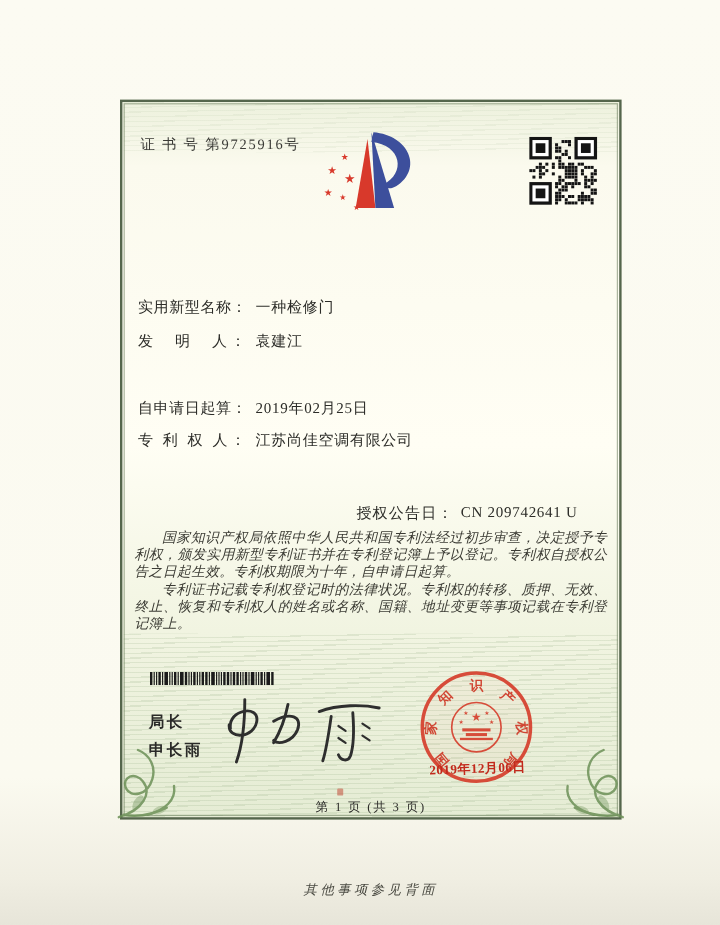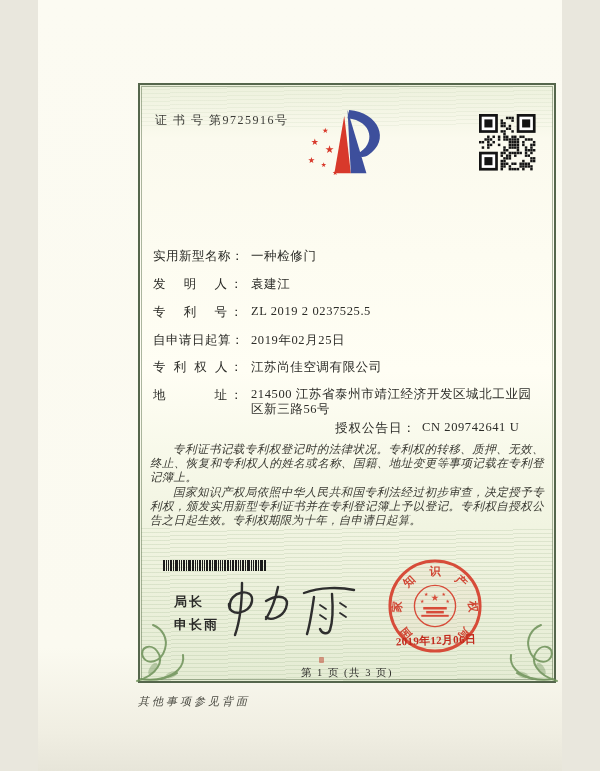--- a/index.html
+++ b/index.html
@@ -1,18 +1,18 @@
 <!DOCTYPE html>
 <html><head>
 <meta charset="utf-8">
 <style>
   *{margin:0;padding:0;box-sizing:border-box}
   html,body{background:#e9e7dd}
   body{font-family:"Liberation Serif","DejaVu Serif",serif}
-  .page{position:relative;width:524px;height:771px;margin:0 auto;overflow:hidden;
+  .page{position:relative;width:600px;height:771px;margin:0 auto;overflow:hidden;
     background:linear-gradient(180deg,#fcfbf2 0%,#fbfaf0 84%,#f0eee2 95%,#e7e5d9 100%)}
   .frame{position:absolute;left:100px;top:83px;width:418px;height:600px;
     border:2px solid #55664c;
     background:linear-gradient(180deg,#edf1dd 0%,#fbfaee 9%,#fffef4 48%,#f1f4e1 74%,#e5ecd4 100%)}
   .frame::after{content:"";position:absolute;inset:1px;border:1px solid rgba(90,110,75,.5);pointer-events:none}
   .texture{position:absolute;pointer-events:none;
     background:repeating-linear-gradient(179deg,rgba(104,140,88,.14) 0 1px,rgba(104,140,88,0) 1px 4px)}
   .texture.bottom{left:103px;top:528px;width:412px;height:153px}
   .texture.top{left:103px;top:85px;width:412px;height:42px;opacity:.5}
   .cert-no{position:absolute;left:117px;top:112px;font-size:12px;letter-spacing:1.5px;color:#3a3a36}
@@ -25,32 +25,32 @@
   .row .val{display:inline-block;margin-left:8px;vertical-align:top;letter-spacing:.6px}
   .row.wrap{white-space:normal}
   .row.wrap .val{width:292px;line-height:15px}
   .grant .lab2{letter-spacing:1px}
   .grant .val{margin-left:6px}
   .body-text{position:absolute;left:112px;top:442px;width:394px;font-size:11.5px;line-height:14.2px;
     text-align:justify;font-style:italic;color:#3b3b34;letter-spacing:.3px}
   .body-text p{text-indent:2em}
   .barcode{position:absolute;left:125px;top:560px;width:121px;height:11px;overflow:hidden;white-space:nowrap;font-size:0}
   .barcode i{display:inline-block;height:100%;background:#1b1b1b;margin-right:1px}
-  .signer-title,.signer-name{position:absolute;left:136px;font-family:"Liberation Sans","DejaVu Sans",sans-serif;
+  .signer-title,.signer-name{position:absolute;left:124px;font-family:"Liberation Sans","DejaVu Sans",sans-serif;
     font-weight:600;font-size:13px;color:#2a2a28;letter-spacing:2px}
   .signer-title{top:593px}
   .signer-name{top:616px}
   .signature{position:absolute;left:178px;top:577px;width:150px;height:62px}
   .seal{position:absolute;left:348px;top:557px;width:98px;height:98px;opacity:.93}
   .seal-date{position:absolute;left:350px;top:633px;width:96px;text-align:center;color:#c2291c;
     font-size:11px;font-weight:bold;letter-spacing:.3px;transform:rotate(-2deg);white-space:nowrap}
   .footer-mark{position:absolute;left:281px;top:657px;width:5px;height:6px;background:rgba(190,60,40,.5);border-radius:1px}
   .page-info{position:absolute;left:100px;top:666px;width:418px;text-align:center;font-size:10.5px;
     color:#2d2d2a;letter-spacing:1.5px}
-  .back-note{position:absolute;left:100px;top:694px;width:418px;text-align:left;font-size:11px;
+  .back-note{position:absolute;left:100px;top:734px;width:418px;text-align:center;font-size:11px;
     font-style:italic;color:#4a4a42;letter-spacing:3px}
   .ornament{position:absolute;top:595px;width:72px;height:88px}
   .ornament.left{left:93px}
   .ornament.right{left:453px;transform:scaleX(-1)}
 </style>
 </head>
 <body>
 
 <div class="page">
 
@@ -207,40 +207,34 @@
       <rect x="5.2" y="41.6" width="7.8" height="7.8" fill="#141414"></rect>
     </svg>
 
 
   <div class="row" style="top:248px">
     <span class="lab">实用新型名称：</span><span class="val">一种检修门</span>
   </div>
   <div class="row" style="top:276px">
     <span class="lab">发　明　人：</span><span class="val">袁建江</span>
   </div>
-  <div class="row" style="top:304px">
-    <span class="lab">专　利　号：</span><span class="val">ZL 2019 2 0237525.5</span>
-  </div>
   <div class="row" style="top:332px">
     <span class="lab">自申请日起算：</span><span class="val">2019年02月25日</span>
   </div>
   <div class="row" style="top:359px">
     <span class="lab">专 利 权 人：</span><span class="val">江苏尚佳空调有限公司</span>
   </div>
-  <div class="row wrap" style="top:387px">
-    <span class="lab">地　　　址：</span><span class="val">214500 江苏省泰州市靖江经济开发区城北工业园区新三路56号</span>
-  </div>
 
   <div class="row grant" style="top:420px;left:297px">
     <span class="lab2">授权公告日：</span><span class="val">CN 209742641 U</span>
   </div>
 
   <div class="body-text">
+    <p>国家知识产权局依照中华人民共和国专利法经过初步审查，决定授予专利权，颁发实用新型专利证书并在专利登记簿上予以登记。专利权自授权公告之日起生效。专利权期限为十年，自申请日起算。</p>
     <p>专利证书记载专利权登记时的法律状况。专利权的转移、质押、无效、终止、恢复和专利权人的姓名或名称、国籍、地址变更等事项记载在专利登记簿上。</p>
-    <p>国家知识产权局依照中华人民共和国专利法经过初步审查，决定授予专利权，颁发实用新型专利证书并在专利登记簿上予以登记。专利权自授权公告之日起生效。专利权期限为十年，自申请日起算。</p>
   </div>
 
   <div class="barcode"><i style="width: 2px;"></i><i style="width: 1px;"></i><i style="width: 1px;"></i><i style="width: 2px;"></i><i style="width: 1px;"></i><i style="width: 3px;"></i><i style="width: 1px;"></i><i style="width: 1px;"></i><i style="width: 2px;"></i><i style="width: 1px;"></i><i style="width: 3px;"></i><i style="width: 2px;"></i><i style="width: 1px;"></i><i style="width: 1px;"></i><i style="width: 2px;"></i><i style="width: 1px;"></i><i style="width: 1px;"></i><i style="width: 2px;"></i><i style="width: 2px;"></i><i style="width: 1px;"></i><i style="width: 3px;"></i><i style="width: 1px;"></i><i style="width: 1px;"></i><i style="width: 1px;"></i><i style="width: 2px;"></i><i style="width: 2px;"></i><i style="width: 1px;"></i><i style="width: 2px;"></i><i style="width: 2px;"></i><i style="width: 1px;"></i><i style="width: 1px;"></i><i style="width: 2px;"></i><i style="width: 1px;"></i><i style="width: 3px;"></i><i style="width: 1px;"></i><i style="width: 1px;"></i><i style="width: 2px;"></i><i style="width: 1px;"></i><i style="width: 3px;"></i><i style="width: 2px;"></i></div>
 
   <div class="signer-title">局长</div>
   <div class="signer-name">申长雨</div>
 
   <svg class="signature" viewBox="0 0 150 62" fill="none" stroke="#2e2e2e" stroke-width="2.4" stroke-linecap="round">
     <path d="M14 30 C 12 14 38 10 36 24 C 34 38 12 40 13 27"></path>
     <path d="M26 6 C 26 22 24 44 19 58"></path>

